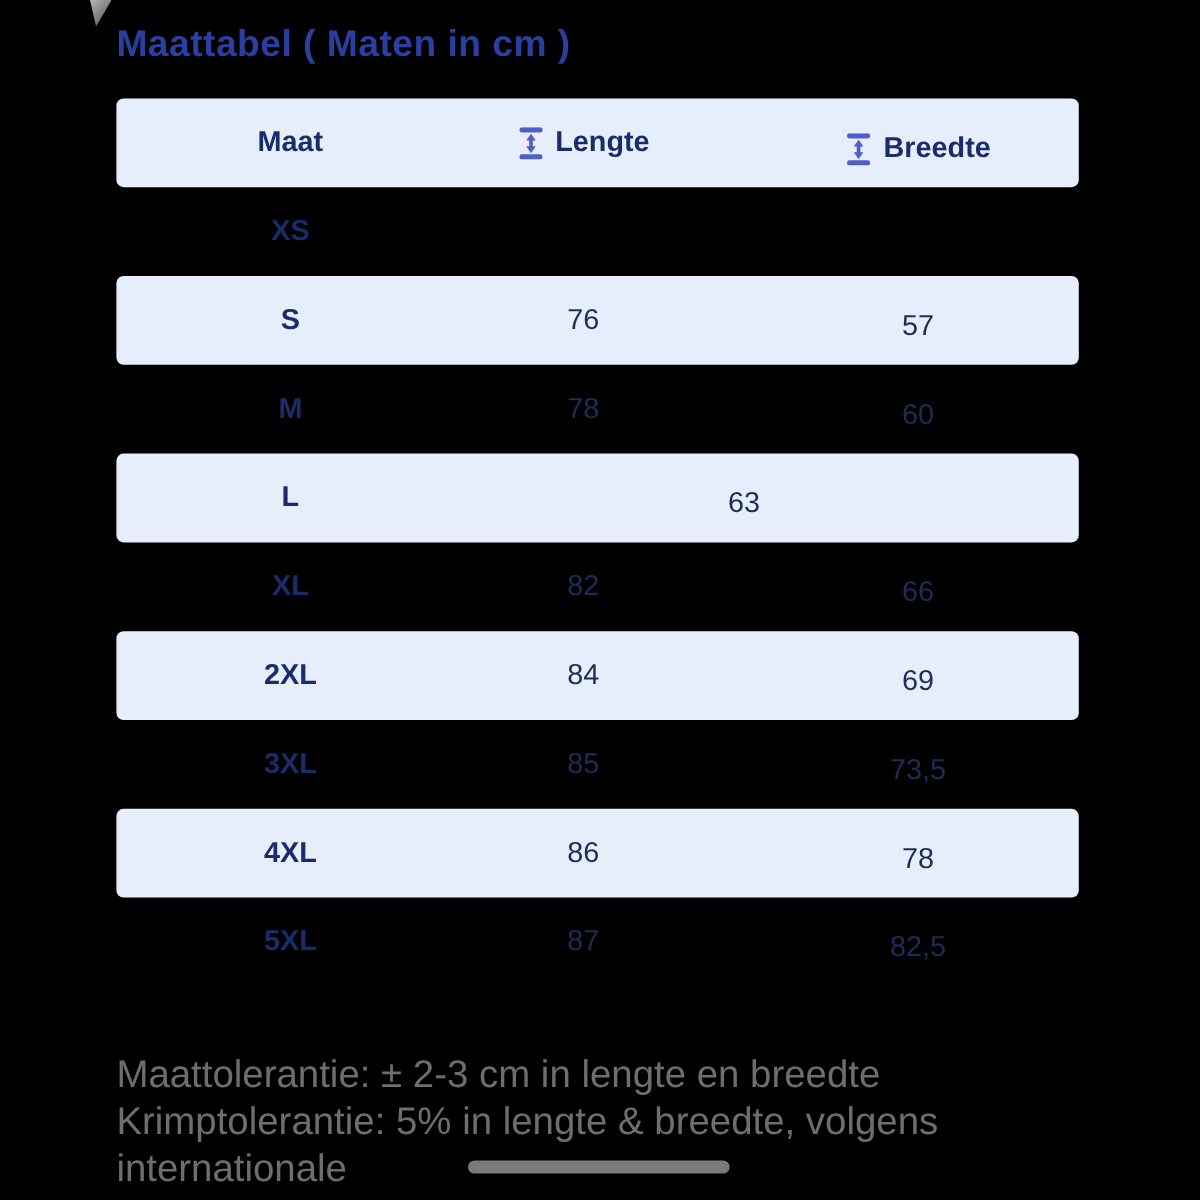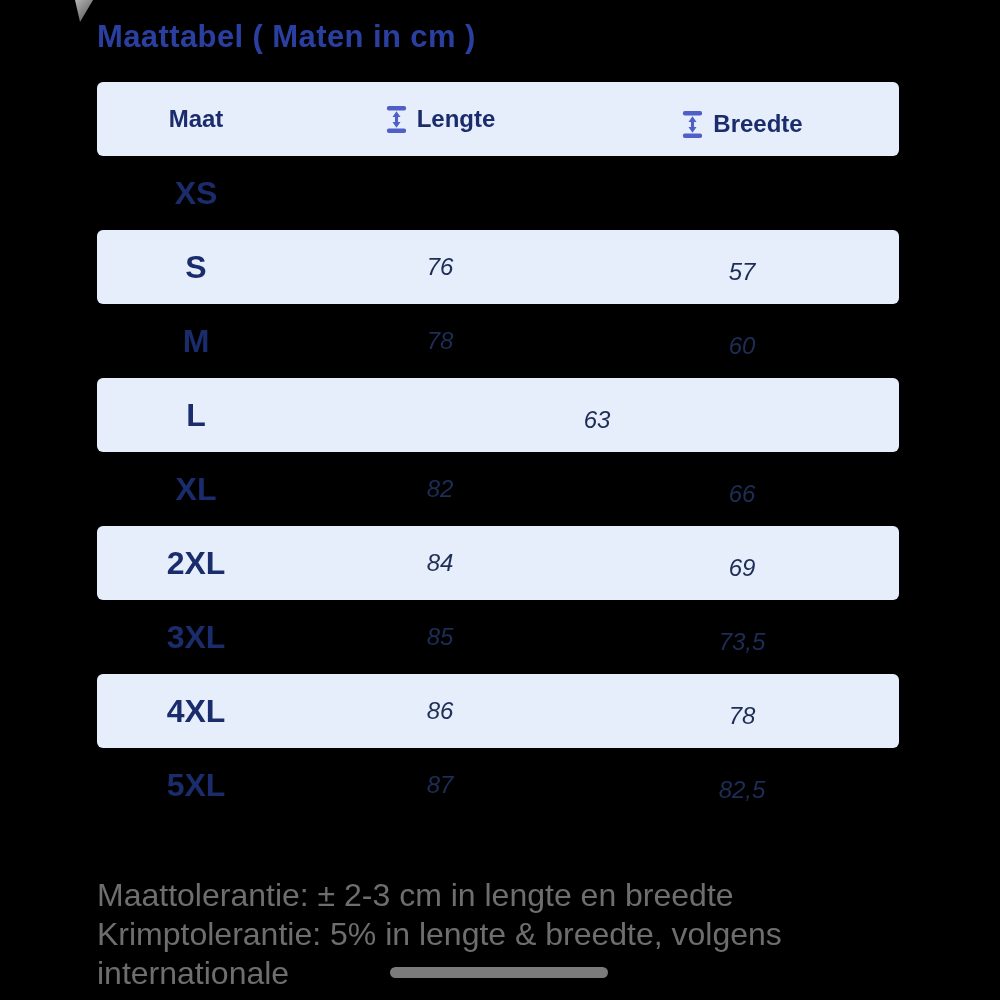--- a/index.html
+++ b/index.html
@@ -34,32 +34,32 @@
     position:absolute;left:97px;top:82px;width:802px;
   }
   .row{
     height:74px;display:flex;align-items:center;
   }
   .row.striped{
     background:var(--row-stripe);
     border-radius:6px;
   }
   .cell{display:flex;align-items:center;justify-content:center;}
-  .c1{width:198px;}
+  .c1{width:198px;padding-left:46px;}
   .c2{width:290px;}
   .c3{flex:1;margin-top:10px;}
   .header .cell{
     font-size:24px;font-weight:700;color:var(--header-text);
     gap:9px;
   }
   .size-label{
-    font-size:32px;font-weight:700;color:var(--header-text);
+    font-size:24px;font-weight:700;color:var(--header-text);
   }
   .value{
-    font-size:24px;font-weight:400;color:var(--value-text);font-style:italic;
+    font-size:24px;font-weight:400;color:var(--value-text);
   }
   .measure-icon{display:inline-flex;}
   .footer-note{
     position:absolute;left:97px;top:876px;width:810px;
     font-size:32px;line-height:39px;font-weight:500;
     color:var(--footer-gray);
   }
   .scrollbar-thumb{
     position:absolute;left:390px;top:967px;width:218px;height:11px;
     background:var(--scrollbar-gray);border-radius:6px;

